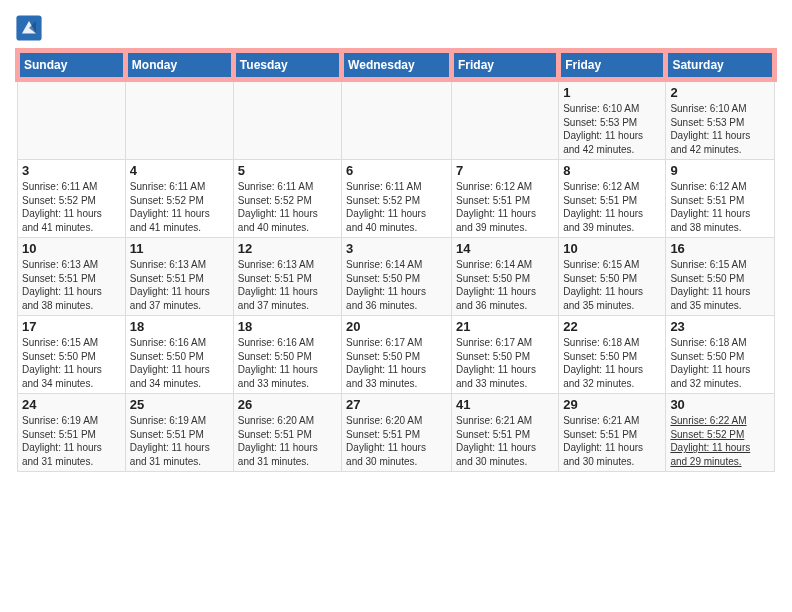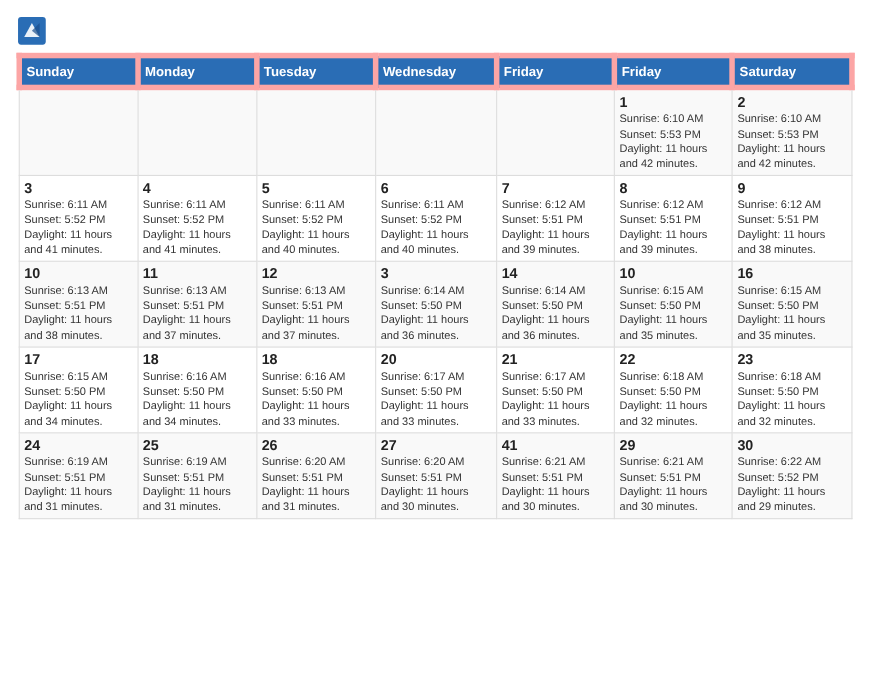--- a/index.html
+++ b/index.html
@@ -332,20 +332,20 @@
         </td>
         <td>
           <div class="day-number">29</div>
           <div class="day-info" style="white-space: pre-line;">Sunrise: 6:21 AM
 Sunset: 5:51 PM
 Daylight: 11 hours
 and 30 minutes.</div>
         </td>
         <td>
           <div class="day-number">30</div>
-          <div class="day-info" style="white-space: pre-line;">Sunrise: 6:22 AM
+          <div class="day-info" style="white-space: pre-line; text-decoration: underline;">Sunrise: 6:22 AM
 Sunset: 5:52 PM
 Daylight: 11 hours
 and 29 minutes.</div>
         </td>
       </tr>
     </tbody>
 </table>
 
 </body></html>

